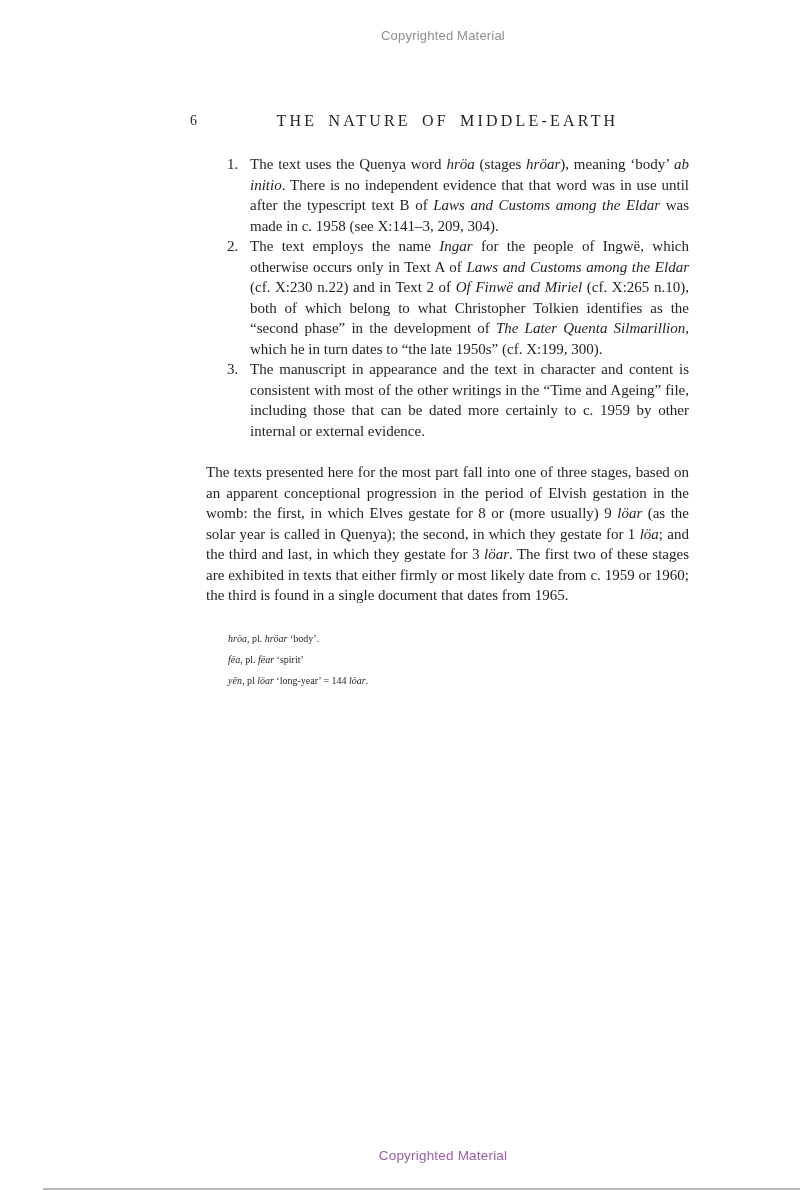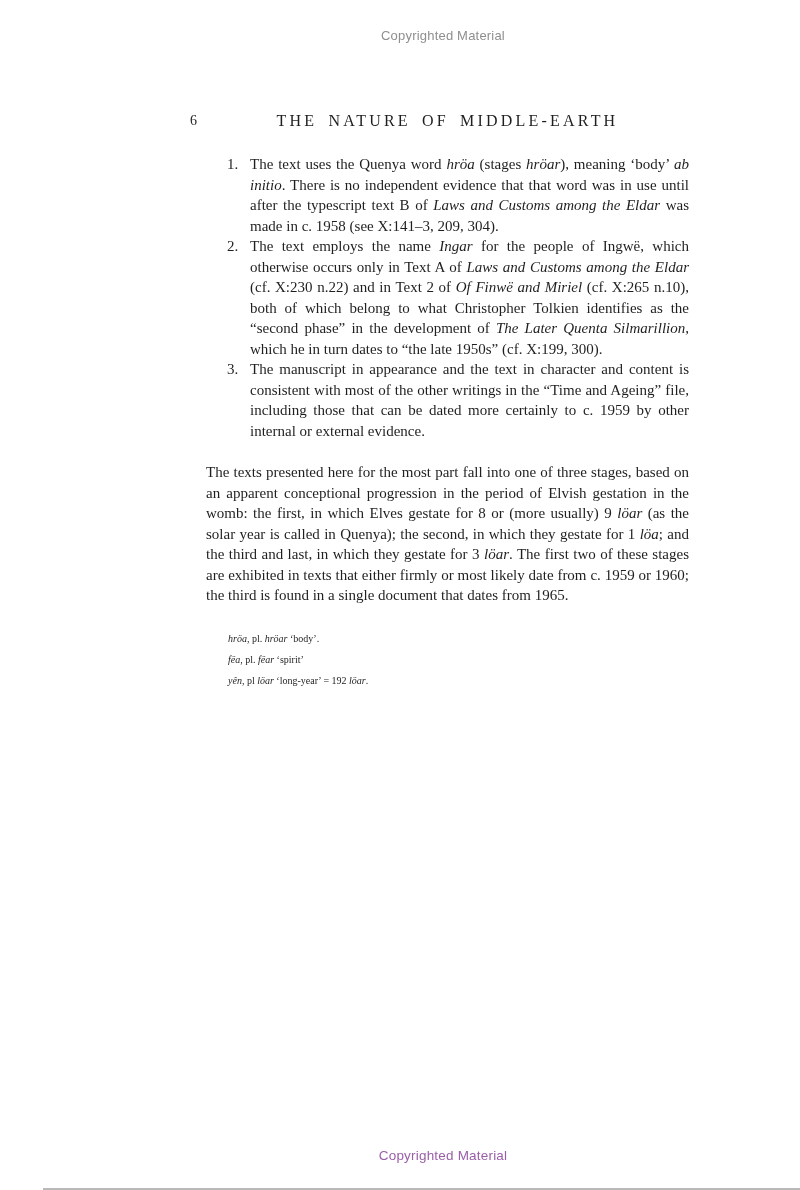--- a/index.html
+++ b/index.html
@@ -112,21 +112,21 @@
         <span class="item-text"><span>The manuscript in appearance and the text in character and content is consistent with most of the other writings in the “Time and Ageing” file, including those that can be dated more certainly to c. 1959 by other internal or external evidence.</span></span>
       </div>
     </div>
 
     <p class="para spaced"><span>The texts presented here for the most part fall into one of three stages, based on an apparent conceptional progression in the period of Elvish gestation in the womb: the first, in which Elves gestate for 8 or (more usually) 9 </span><i>löar</i><span> (as the solar year is called in Quenya); the second, in which they gestate for 1 </span><i>löa</i><span>; and the third and last, in which they gestate for 3 </span><i>löar</i><span>. The first two of these stages are exhibited in texts that either firmly or most likely date from c. 1959 or 1960; the third is found in a single document that dates from 1965.</span></p>
 
 
     <div class="glossary">
       <div class="gloss-line"><i>hröa</i><span>, pl. </span><i>hröar</i><span> ‘body’.</span></div>
       <div class="gloss-line"><i>fëa</i><span>, pl. </span><i>fëar</i><span> ‘spirit’</span></div>
-      <div class="gloss-line"><i>yên</i><span>, pl </span><i>löar</i><span> ‘long-year’ = 192 </span><i>löar</i><span>.</span></div>
+      <div class="gloss-line"><i>yên</i><span>, pl </span><i>löar</i><span> ‘long-year’ = 144 </span><i>löar</i><span>.</span></div>
     </div>
 
   </div>
 
   <div class="notice notice-bottom" style="color: rgb(154, 95, 168);">Copyrighted Material</div>
 
   <div class="bottom-edge"></div>
 
 </div>
 

